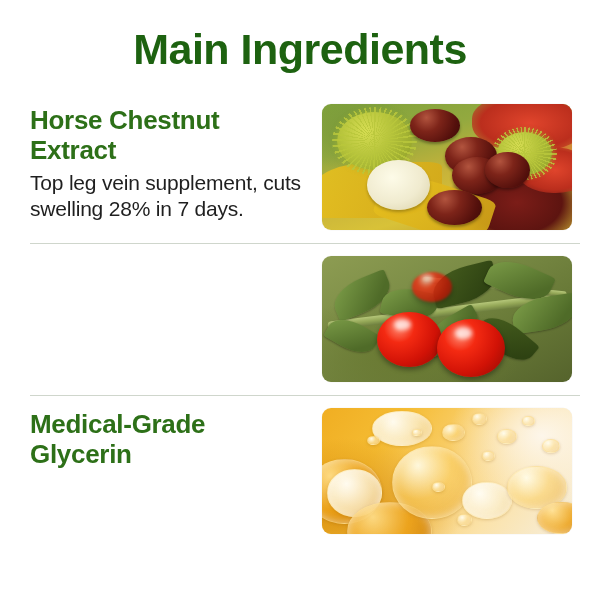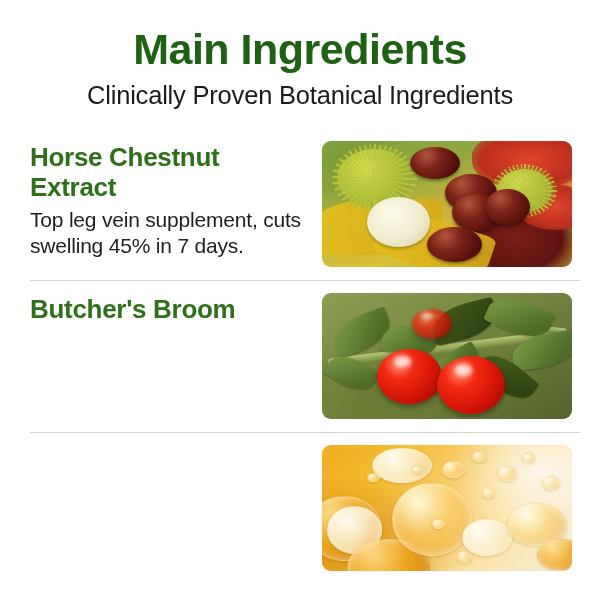--- a/index.html
+++ b/index.html
@@ -167,29 +167,28 @@
     background:radial-gradient(circle at 30% 25%, rgba(255,223,140,0.9) 0%, rgba(236,160,22,0.85) 50%, rgba(198,120,8,0.9) 100%);
   }
 </style>
 </head>
 <body>
 
 <div class="page">
 
   <div class="header">
     <div class="title">Main Ingredients</div>
-    <div class="subtitle">Clinically Proven Botanical Ingredients</div>
   </div>
 
   <div class="items">
 
     <div class="item">
       <div class="item-text">
         <div class="item-title">Horse Chestnut Extract</div>
-        <div class="item-desc">Top leg vein supplement, cuts swelling 45% in 7 days.</div>
+        <div class="item-desc">Top leg vein supplement, cuts swelling 28% in 7 days.</div>
       </div>
       <div class="item-media">
         <div class="media-inner art-chestnut">
           <div class="ch ch-leaf" style="left:-4%;top:46%;width:52%;height:44%;"></div>
           <div class="ch ch-leaf" style="left:22%;top:62%;width:46%;height:40%;transform:rotate(18deg);"></div>
           <div class="ch ch-red" style="left:60%;top:-8%;width:46%;height:46%;"></div>
           <div class="ch ch-red" style="left:78%;top:34%;width:30%;height:36%;"></div>
           <div class="ch ch-husk" style="left:6%;top:6%;width:30%;height:46%;"></div>
           <div class="ch ch-husk" style="left:70%;top:22%;width:22%;height:34%;"></div>
           <div class="ch ch-nut" style="left:35%;top:4%;width:20%;height:26%;"></div>
@@ -199,21 +198,20 @@
           <div class="ch ch-nut" style="left:42%;top:68%;width:22%;height:28%;"></div>
           <div class="ch ch-white" style="left:18%;top:44%;width:25%;height:40%;"></div>
         </div>
       </div>
     </div>
 
     <div class="divider"></div>
 
     <div class="item">
       <div class="item-text">
-        <div class="item-title">Butcher's Broom</div>
       </div>
       <div class="item-media">
         <div class="media-inner art-broom">
           <div class="bb-branch" style="left:2%;top:40%;width:96%;height:7%;transform:rotate(-7deg);"></div>
           <div class="bb-branch" style="left:40%;top:22%;width:58%;height:5%;transform:rotate(6deg);"></div>
           <div class="bb-leaf" style="left:4%;top:18%;width:24%;height:26%;transform:rotate(-22deg);"></div>
           <div class="bb-leaf" style="left:24%;top:26%;width:22%;height:24%;transform:rotate(12deg);"></div>
           <div class="bb-leaf dark" style="left:44%;top:8%;width:26%;height:28%;transform:rotate(-14deg);"></div>
           <div class="bb-leaf" style="left:66%;top:6%;width:26%;height:26%;transform:rotate(24deg);"></div>
           <div class="bb-leaf" style="left:76%;top:32%;width:26%;height:26%;transform:rotate(-8deg);"></div>
@@ -224,20 +222,21 @@
           <div class="bb-berry" style="left:46%;top:50%;width:27%;height:46%;"></div>
           <div class="bb-berry" style="left:36%;top:12%;width:16%;height:24%;opacity:.75;filter:blur(1px);"></div>
         </div>
       </div>
     </div>
 
     <div class="divider"></div>
 
     <div class="item">
       <div class="item-text">
+        <div class="item-title">Medical-Grade Glycerin</div>
       </div>
       <div class="item-media">
         <div class="media-inner art-glycerin">
           <div class="gl deep" style="left:-6%;top:40%;width:30%;height:52%;"></div>
           <div class="gl pale" style="left:2%;top:48%;width:22%;height:38%;"></div>
           <div class="gl deep" style="left:10%;top:74%;width:34%;height:46%;"></div>
           <div class="gl" style="left:28%;top:30%;width:32%;height:58%;"></div>
           <div class="gl pale" style="left:20%;top:2%;width:24%;height:28%;"></div>
           <div class="gl pale" style="left:56%;top:58%;width:20%;height:30%;"></div>
           <div class="gl" style="left:74%;top:46%;width:24%;height:34%;"></div>

